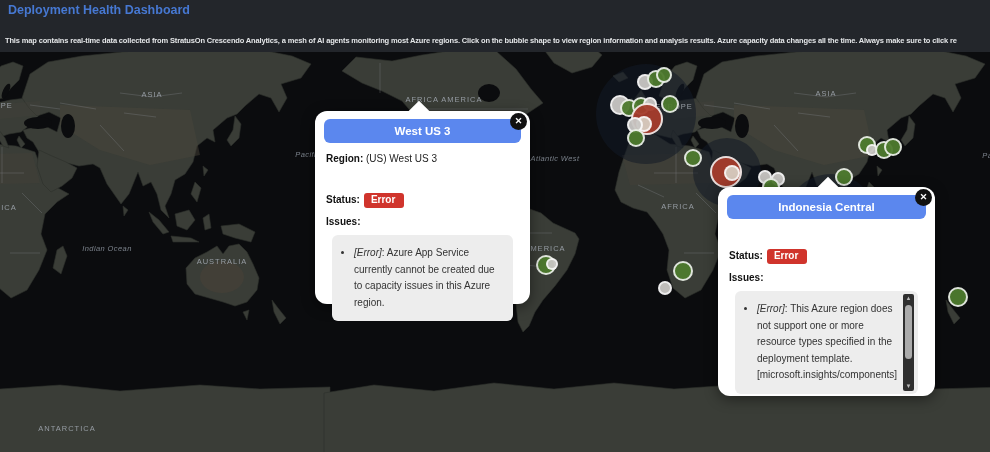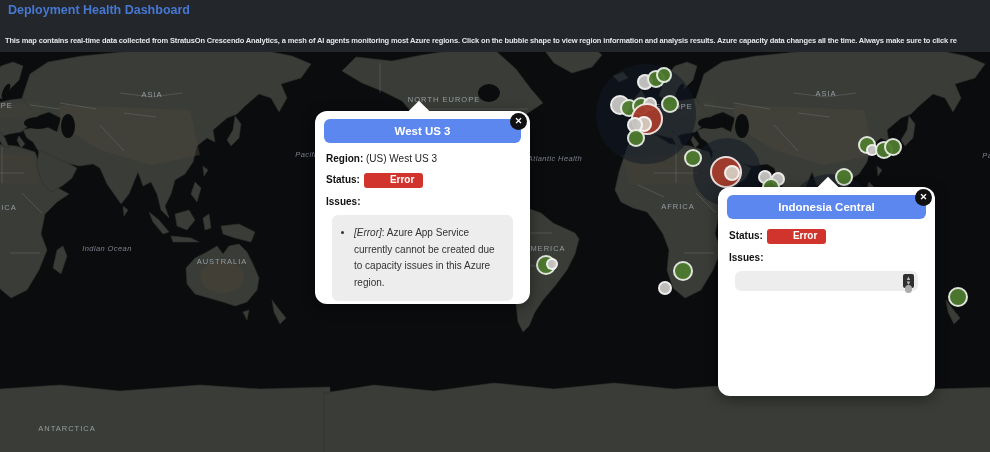--- a/index.html
+++ b/index.html
@@ -36,21 +36,21 @@
   .popup1 .arrow{left:96px;}
   .popup2 .arrow{left:102px;}
   .p-head{position:relative;margin:8px 9px 0 9px;height:24px;background:#5b87ee;border-radius:6px;
     color:#fff;font-weight:bold;font-size:11.5px;text-align:center;line-height:24px;cursor:pointer;}
   .p-close{position:absolute;top:2px;right:3px;width:17px;height:17px;border-radius:50%;background:#111;
     color:#fff;font-size:9px;font-weight:bold;text-align:center;line-height:17px;cursor:pointer;z-index:11;}
   .p-body{padding:2px 11px 0 11px;border-radius:26px;}
   .p-row{margin-top:8px;line-height:12px;}
   .p-row b{color:#111;}
   .badge{display:inline-block;background:#d0342c;color:#fff;font-weight:bold;font-size:10px;
-    padding:1px 9px 2px 26px;border-radius:3px;margin-left:4px;}
+    padding:1px 9px 2px 7px;border-radius:3px;margin-left:4px;margin-top:20px;}
   .issues-box{position:relative;margin:7px 6px 0 6px;background:#ededed;border-radius:6px;
     padding:10px 8px 10px 6px;color:#333;}
   .issues-box ul{margin:0;padding-left:16px;}
   .issues-box li{line-height:1.65;}
   .issues-box .err-tag{font-style:italic;margin-top:30px;}
   .popup2 .issues-box ul{padding-right:16px;}
   .sbar{position:absolute;top:3px;bottom:3px;right:4px;width:11px;background:#2f2f2f;border-radius:2px;}
   .sbar .arr{position:absolute;left:0;width:11px;height:9px;color:#b9b9b9;font-size:6px;line-height:9px;text-align:center;}
   .sbar .arr.up{top:0;}
   .sbar .arr.dn{bottom:0;}
@@ -131,28 +131,28 @@
       <use href="#world" x="674"></use>
     </svg>
 
   <div class="halo" style="left: 596px; top: 12px; width: 100px; height: 100px;"></div>
       <div class="halo" style="left: 693px; top: 86px; width: 68px; height: 68px;"></div>
       <div class="halo" style="left: 785px; top: 122px; width: 92px; height: 92px;"></div>
       <div class="map-label continent" style="left: -6px; top: 53px;">EUROPE</div>
       <div class="map-label continent" style="left: 0px; top: 155px;">AFRICA</div>
       <div class="map-label continent" style="left: 152px; top: 42px;">ASIA</div>
       <div class="map-label continent" style="left: 222px; top: 209px;">AUSTRALIA</div>
-      <div class="map-label continent" style="left: 444px; top: 47px;">NORTH EUROPE</div>
+      <div class="map-label continent" style="left: 444px; top: 47px;">AFRICA AMERICA</div>
       <div class="map-label continent" style="left: 528px; top: 196px;">SOUTH AMERICA</div>
       <div class="map-label continent" style="left: 674px; top: 54px;">EUROPE</div>
       <div class="map-label continent" style="left: 678px; top: 154px;">AFRICA</div>
       <div class="map-label continent" style="left: 826px; top: 41px;">ASIA</div>
       <div class="map-label continent" style="left: 67px; top: 376px;">ANTARCTICA</div>
       <div class="map-label ocean" style="left: 321px; top: 102px;">Pacific Ocean</div>
-      <div class="map-label ocean" style="left: 555px; top: 106px;">Atlantic Health</div>
+      <div class="map-label ocean" style="left: 555px; top: 106px;">Atlantic West</div>
       <div class="map-label ocean" style="left: 107px; top: 196px;">Indian Ocean</div>
       <div class="map-label ocean" style="left: 1008px; top: 103px;">Pacific Ocean</div>
       <div class="bubble" style="left: 402px; top: 58px; width: 24px; height: 24px; background: rgb(78, 123, 46);"></div>
       <div class="bubble" style="left: 391px; top: 86px; width: 16px; height: 16px; background: rgb(201, 199, 196);"></div>
       <div class="bubble" style="left: 407px; top: 85px; width: 32px; height: 32px; background: rgb(166, 60, 44);"></div>
       <div class="bubble" style="left: 418px; top: 86px; width: 14px; height: 14px; background: rgb(201, 199, 196);"></div>
       <div class="bubble" style="left: 438px; top: 93px; width: 26px; height: 26px; background: rgb(166, 60, 44);"></div>
       <div class="bubble" style="left: 446px; top: 74px; width: 22px; height: 22px; background: rgb(78, 123, 46);"></div>
       <div class="bubble" style="left: 462px; top: 77px; width: 14px; height: 14px; background: rgb(201, 199, 196);"></div>
       <div class="bubble" style="left: 472px; top: 68px; width: 22px; height: 22px; background: rgb(78, 123, 46);"></div>
@@ -220,20 +220,23 @@
     <div class="p-close">✕</div>
     <div class="p-head">Indonesia Central</div>
     <div class="p-body">
       <div class="p-row">
         <b>Status:</b><span class="badge">Error</span>
       </div>
       <div class="p-row">
         <b>Issues:</b>
       </div>
       <div class="issues-box">
+        <ul>
+            <li><span class="err-tag">[Error]</span><span>: This Azure region does not support one or more resource types specified in the deployment template. [microsoft.insights/components]</span></li>
+          </ul>
         <div class="sbar">
           <div class="arr up">▲</div>
           <div class="thumb"></div>
           <div class="arr dn">▼</div>
         </div>
       </div>
     </div>
   </div>
 
 </div>

